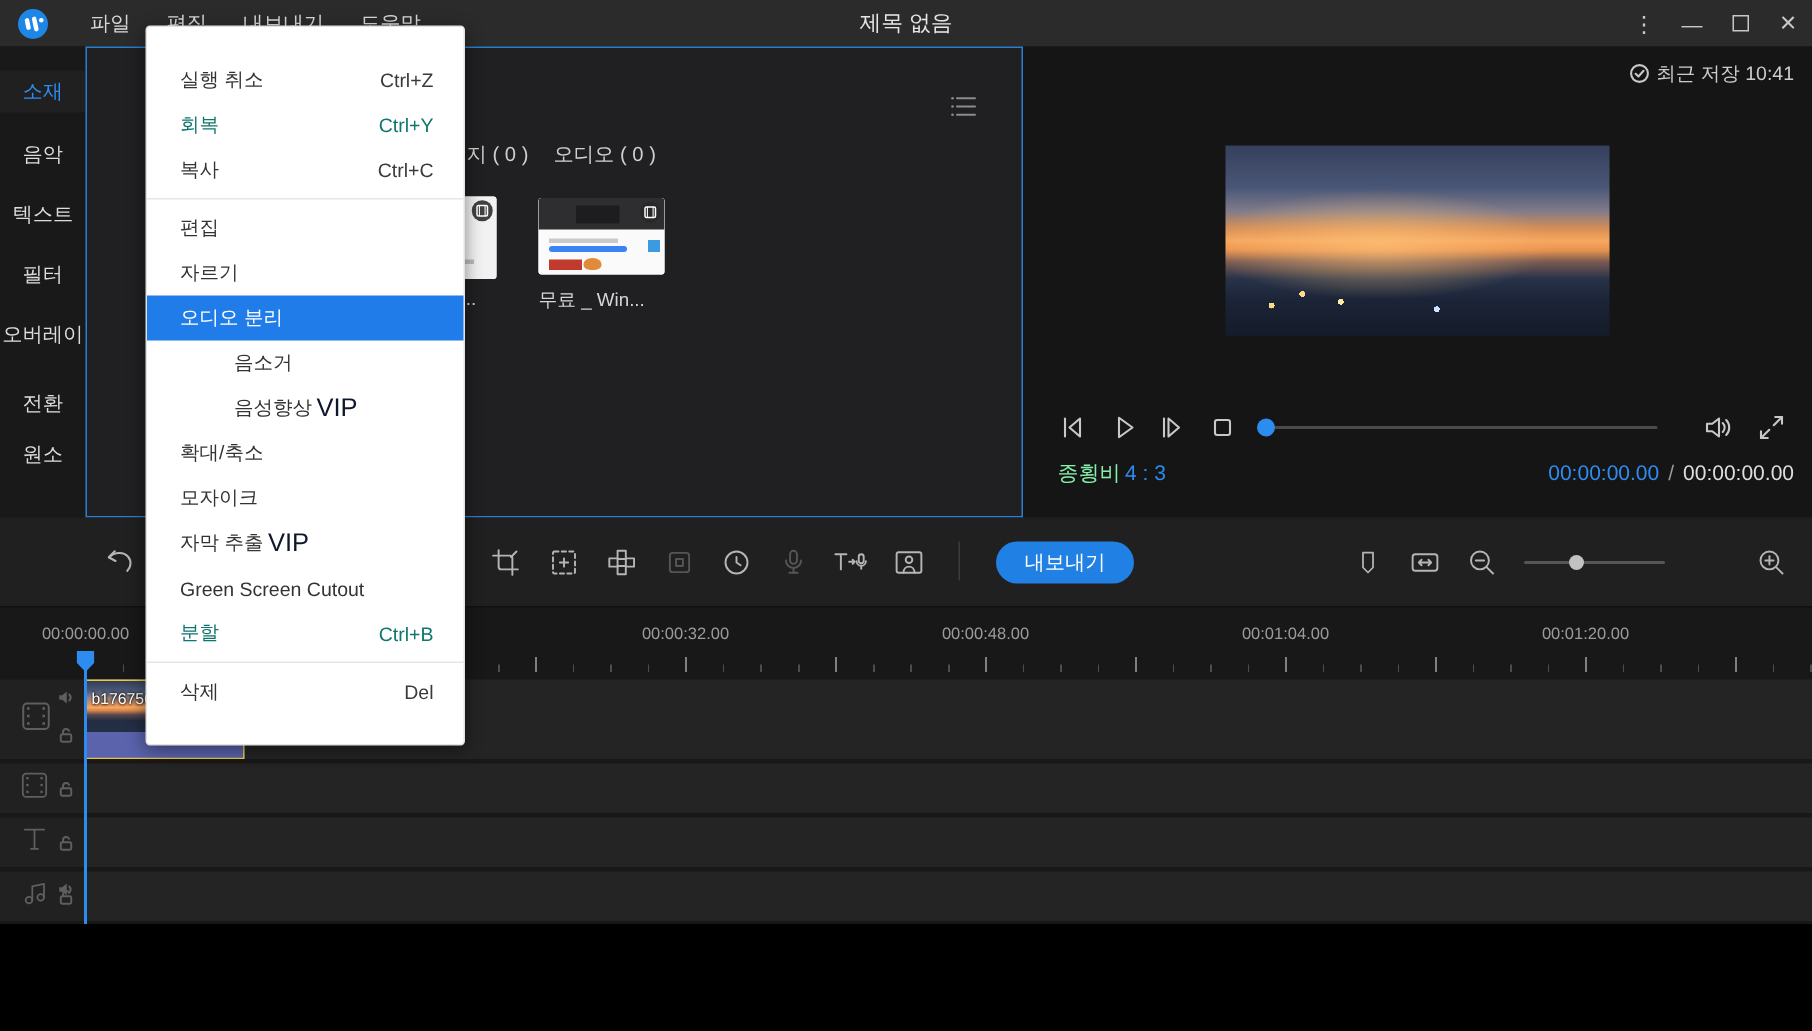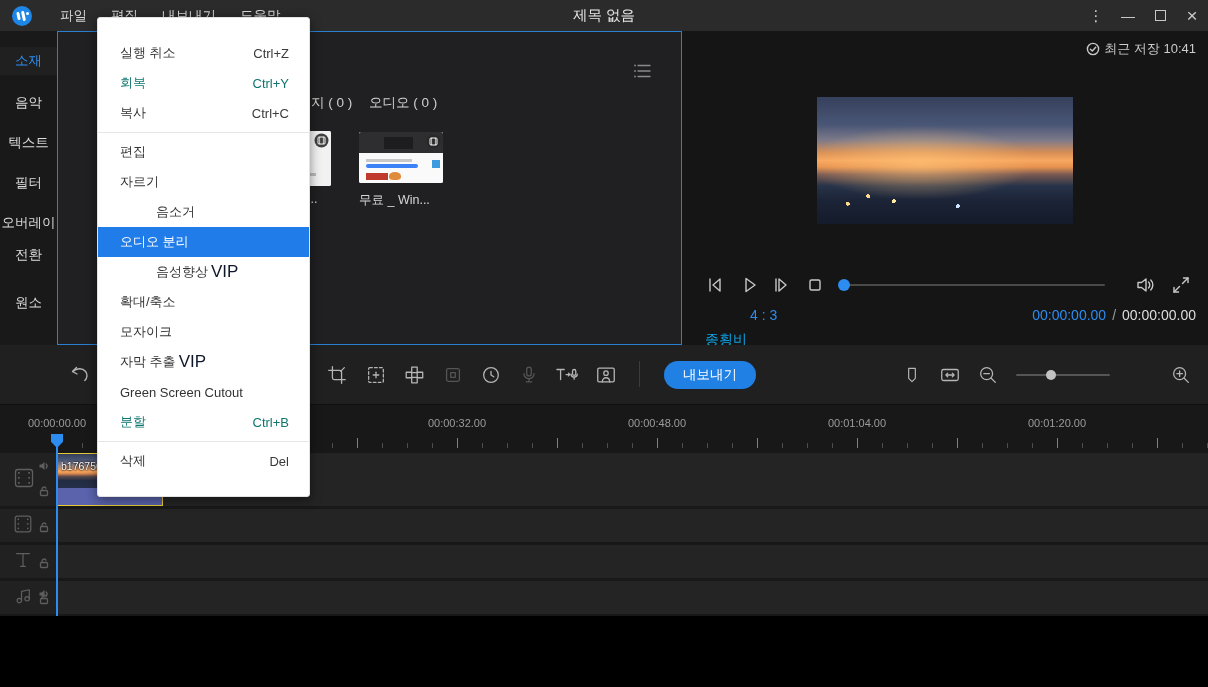--- a/index.html
+++ b/index.html
@@ -55,21 +55,21 @@
       radial-gradient(circle 2px at 30% 82%, #ffe9a0 98%, transparent),
       radial-gradient(circle 2px at 12% 84%, #ffd98a 98%, transparent),
       radial-gradient(circle 2px at 55% 86%, #cfe2ff 98%, transparent),
       linear-gradient(180deg,#35405c 0%,#49557400 0%),
       linear-gradient(180deg,#35405c 0%,#4a5676 22%,#7d7a8a 34%,#d98f55 44%,#f7a75f 50%,#e8934f 55%,#7a5a52 61%,#273349 70%,#1b2336 82%,#141b2a 100%);}
   .pc-row{position:absolute;left:0;right:0;top:239px;height:30px;}
   .pc-ic{position:absolute;top:2px;width:26px;height:26px;display:flex;align-items:center;justify-content:center;}
   .seek{position:absolute;left:158px;top:14px;width:265px;height:2px;background:#4a4a4a;border-radius:1px;}
   .seek .dot{position:absolute;left:-2px;top:-5px;width:12px;height:12px;border-radius:50%;background:#2d8cf0;}
   .info-row{position:absolute;left:0;right:0;top:276px;height:22px;font-size:14px;}
-  .aspect-label{position:absolute;left:23px;color:#0ea5e9;margin-top:24px;}
+  .aspect-label{position:absolute;left:23px;color:#86efac;}
   .aspect-value{position:absolute;left:68px;color:#2d8cf0;}
   .timecodes{position:absolute;right:12px;}
   .tc-cur{color:#2d8cf0;} .tc-sep{color:#9a9a9a;padding:0 6px;} .tc-tot{color:#dedede;}
 
   
   .toolbar{position:absolute;left:0;top:345px;width:1208px;height:59px;background:#202020;}
   .tool{position:absolute;top:17px;width:26px;height:26px;display:flex;align-items:center;justify-content:center;}
   .tool.dim svg{stroke:#555;}
   .tool svg{stroke:#b5b5b5;fill:none;stroke-width:1.4;stroke-linecap:round;stroke-linejoin:round;}
   .tb-divider{position:absolute;left:639px;top:16px;width:1px;height:26px;background:#3c3c3c;}
@@ -149,21 +149,21 @@
   </div>
 
   <div class="main">
 
     <div class="sidebar">
       <div class="side-item sel" style="top:16px">소재</div>
       <div class="side-item" style="top:58px">음악</div>
       <div class="side-item" style="top:98px">텍스트</div>
       <div class="side-item" style="top:138px">필터</div>
       <div class="side-item" style="top:178px">오버레이</div>
-      <div class="side-item" style="top:210px">전환</div>
+      <div class="side-item" style="top:224px">전환</div>
       <div class="side-item" style="top:258px">원소</div>
     </div>
 
     <div class="media-panel">
       <span class="mp-listicon">
         <svg width="20" height="18" viewBox="0 0 20 18" class="ic g8">
           <circle cx="2" cy="3.5" r="0.9" fill="#8a8a8a" stroke="none"></circle>
             <line x1="5" y1="3.5" x2="17" y2="3.5"></line>
           <circle cx="2" cy="9" r="0.9" fill="#8a8a8a" stroke="none"></circle>
             <line x1="5" y1="9" x2="17" y2="9"></line>
@@ -557,28 +557,28 @@
     <div class="mi">
       <span class="mi-left">
           <span>편집</span>
         </span>
     </div>
     <div class="mi">
       <span class="mi-left">
           <span>자르기</span>
         </span>
     </div>
+    <div class="mi sel">
+      <span class="mi-left">
+          <span>오디오 분리</span>
+        </span>
+    </div>
     <div class="mi indent">
       <span class="mi-left">
           <span>음소거</span>
-        </span>
-    </div>
-    <div class="mi sel">
-      <span class="mi-left">
-          <span>오디오 분리</span>
         </span>
     </div>
     <div class="mi indent">
       <span class="mi-left">
           <span>음성향상</span>
           <span class="vip">VIP</span>
         </span>
     </div>
     <div class="mi">
       <span class="mi-left">

